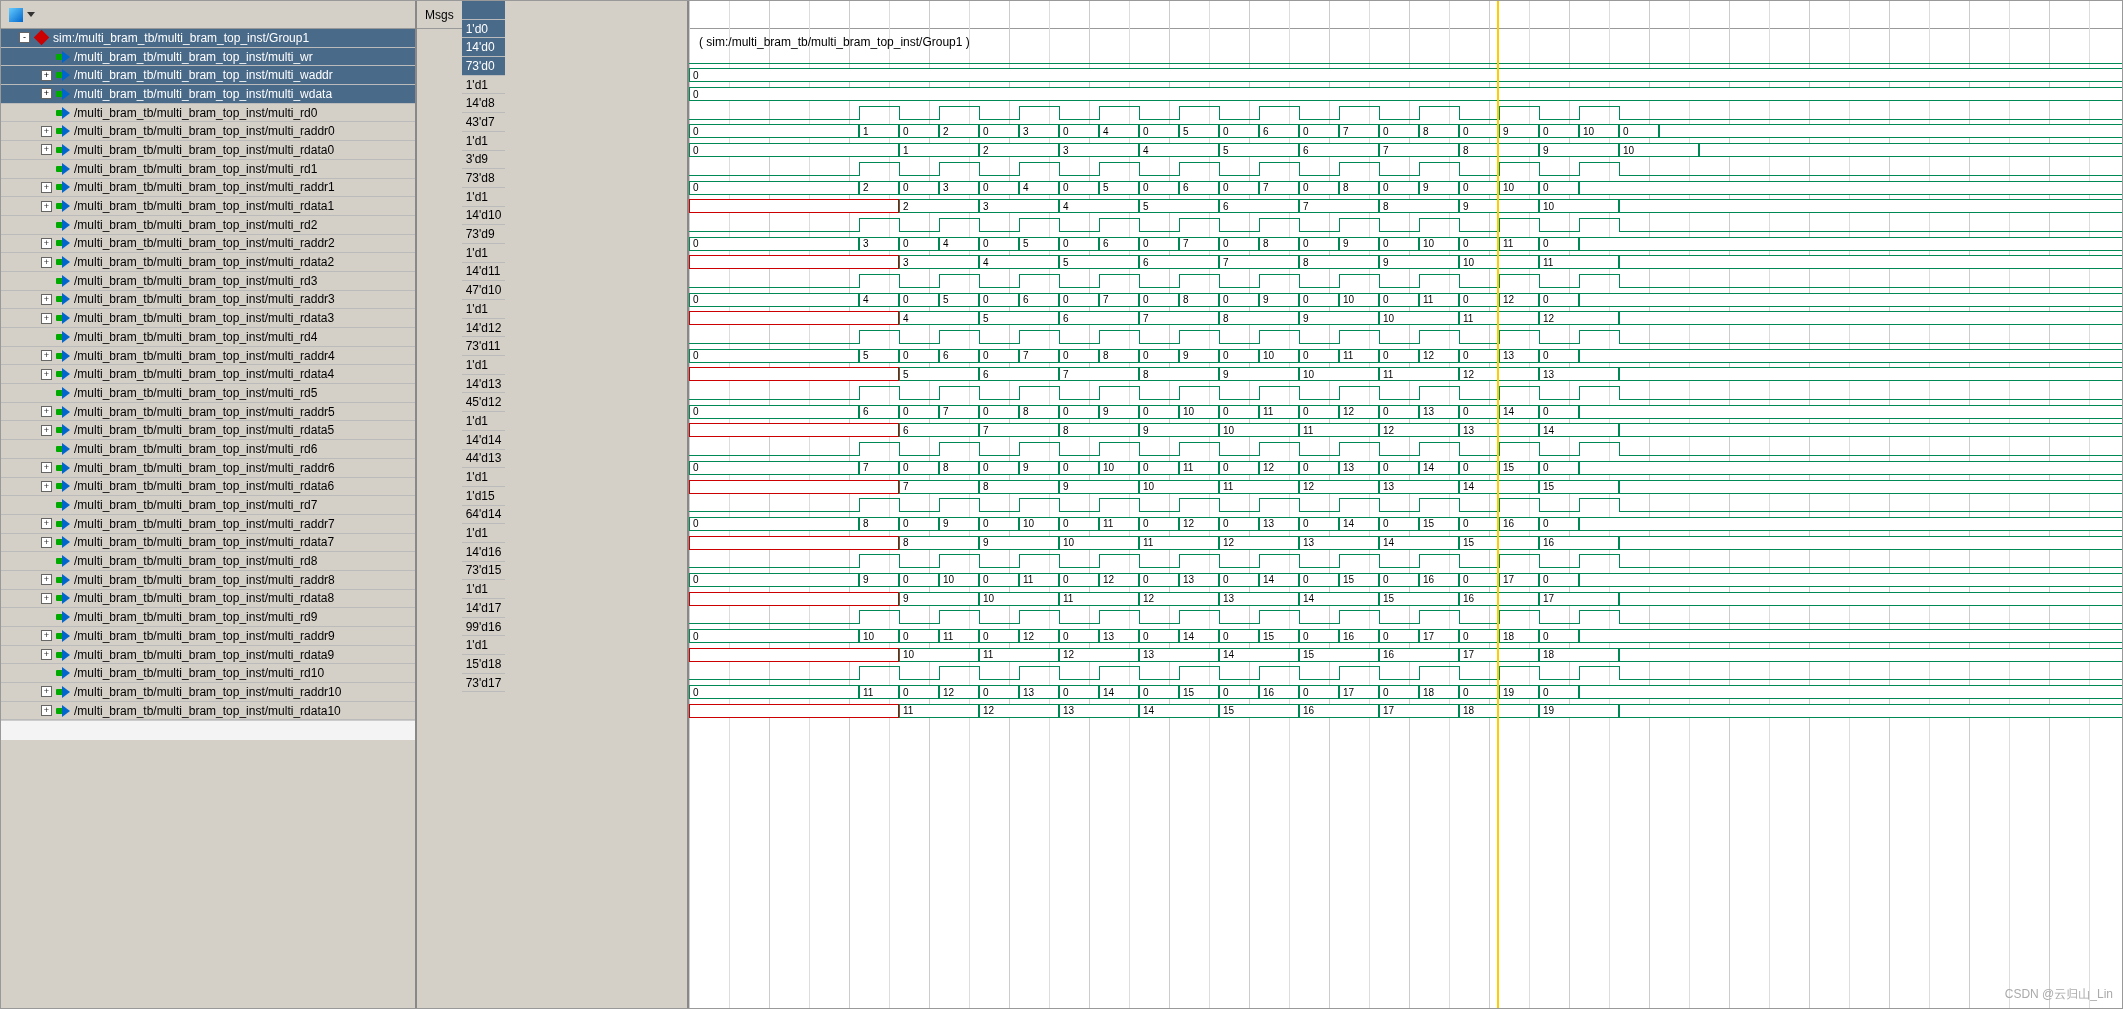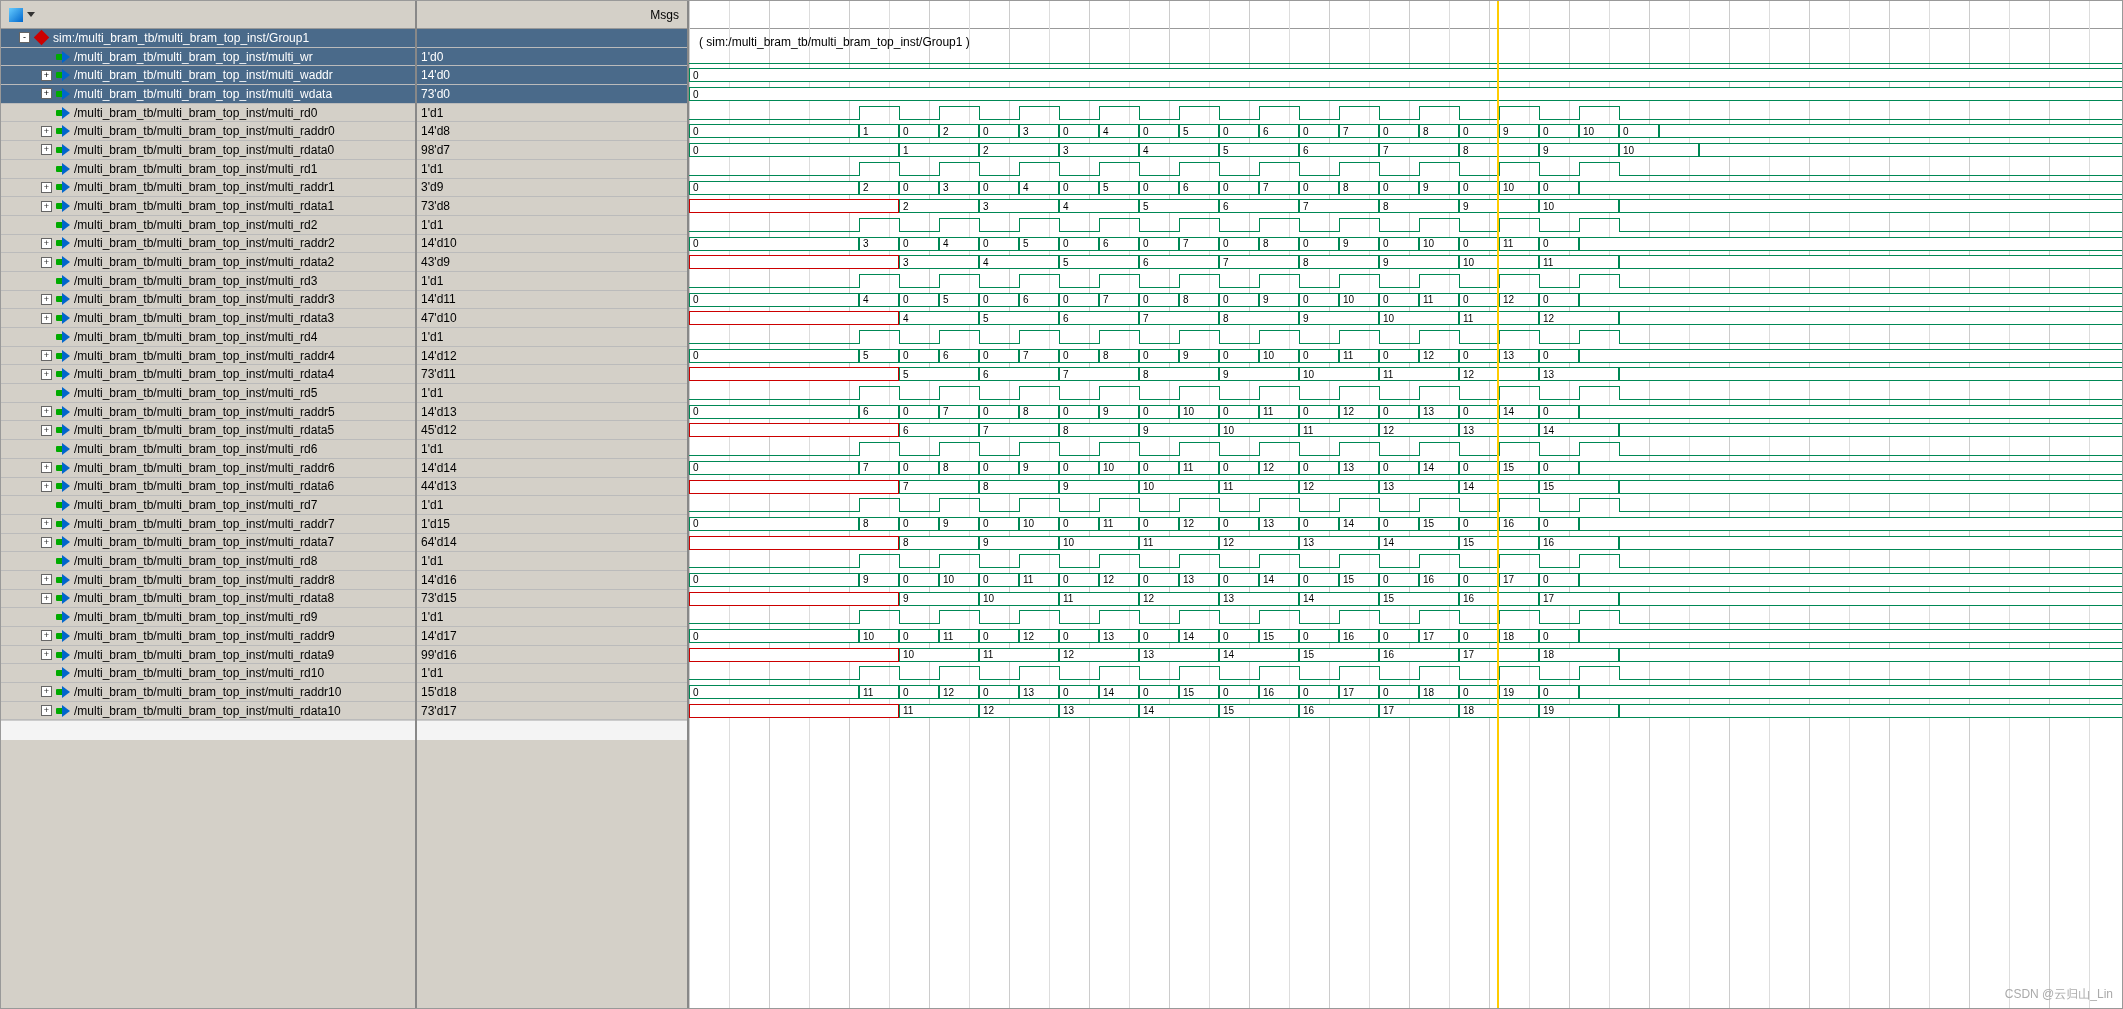--- a/index.html
+++ b/index.html
@@ -1,19 +1,19 @@
 <!DOCTYPE html>
 <html><head>
 <meta charset="utf-8">
 <style>
   * { box-sizing: border-box; margin: 0; padding: 0; }
   body { font-family: Arial, sans-serif; font-size: 12px; background: #fff; width: 2123px; }
   .container { display: flex; width: 2123px; height: 1009px; border: 1px solid #999; }
   .left-panel { width: 416px; background: #d4d0c8; border-right: 2px solid #888; display:flex; flex-direction: column; }
-  .value-panel { width: 272px; background: #d4d0c8; border-right: 2px solid #888; display:flex; flex-direction: column;}
+  .value-panel { width: 272px; background: #d4d0c8; border-right: 2px solid #888; display:flex; flex-direction: row;}
   .wave-panel { flex: 1; background: #fff; position: relative; overflow: hidden; }
   .header-row { height: 28px; background: #d4d0c8; border-bottom: 1px solid #999; display:flex; align-items:center; justify-content:flex-end; padding: 0 8px; font-size:12px; color:#000;}
   .header-left { height:28px; background:#d4d0c8; border-bottom:1px solid #999; display:flex; align-items:center; padding:0 8px;}
   .cube-icon { width:14px; height:14px; background: linear-gradient(135deg,#6cf,#06c); margin-right:4px;}
   .tri { width:0;height:0;border-left:4px solid transparent;border-right:4px solid transparent;border-top:5px solid #333;}
   .row { height: 18.7px; display:flex; align-items:center; padding: 0 4px; border-bottom: 1px solid #bbb; font-size:12px; color:#000; white-space:nowrap; overflow:hidden;}
   .row.sel { background: #4a6a8a; color:#fff; }
   .row.sel .plus { background:#fff; color:#000;}
   .row-normal { background: #d4d0c8; }
   .plus { display:inline-flex; width:11px; height:11px; border:1px solid #666; background:#fff; align-items:center; justify-content:center; font-size:9px; line-height:9px; margin-right:4px; color:#333;}
@@ -242,27 +242,27 @@
     <div class="header-row">
       <span>Msgs</span>
     </div>
     <div id="value-rows">
         <div class="row sel"></div>
         <div class="row sel">1'd0</div>
         <div class="row sel">14'd0</div>
         <div class="row sel">73'd0</div>
         <div class="row row-normal">1'd1</div>
         <div class="row row-normal">14'd8</div>
-        <div class="row row-normal">98'd7</div>
+        <div class="row row-normal">43'd7</div>
         <div class="row row-normal">1'd1</div>
         <div class="row row-normal">3'd9</div>
         <div class="row row-normal">73'd8</div>
         <div class="row row-normal">1'd1</div>
         <div class="row row-normal">14'd10</div>
-        <div class="row row-normal">43'd9</div>
+        <div class="row row-normal">73'd9</div>
         <div class="row row-normal">1'd1</div>
         <div class="row row-normal">14'd11</div>
         <div class="row row-normal">47'd10</div>
         <div class="row row-normal">1'd1</div>
         <div class="row row-normal">14'd12</div>
         <div class="row row-normal">73'd11</div>
         <div class="row row-normal">1'd1</div>
         <div class="row row-normal">14'd13</div>
         <div class="row row-normal">45'd12</div>
         <div class="row row-normal">1'd1</div>

